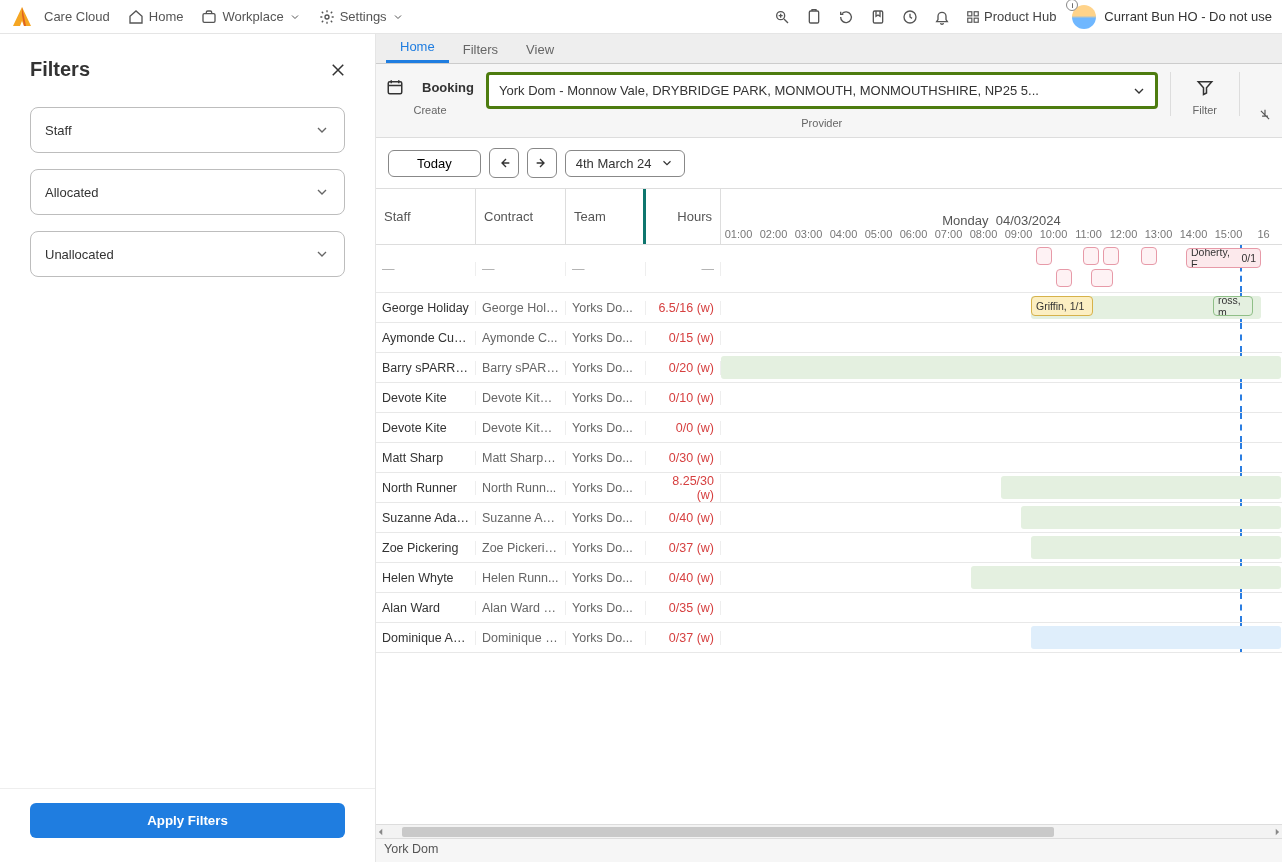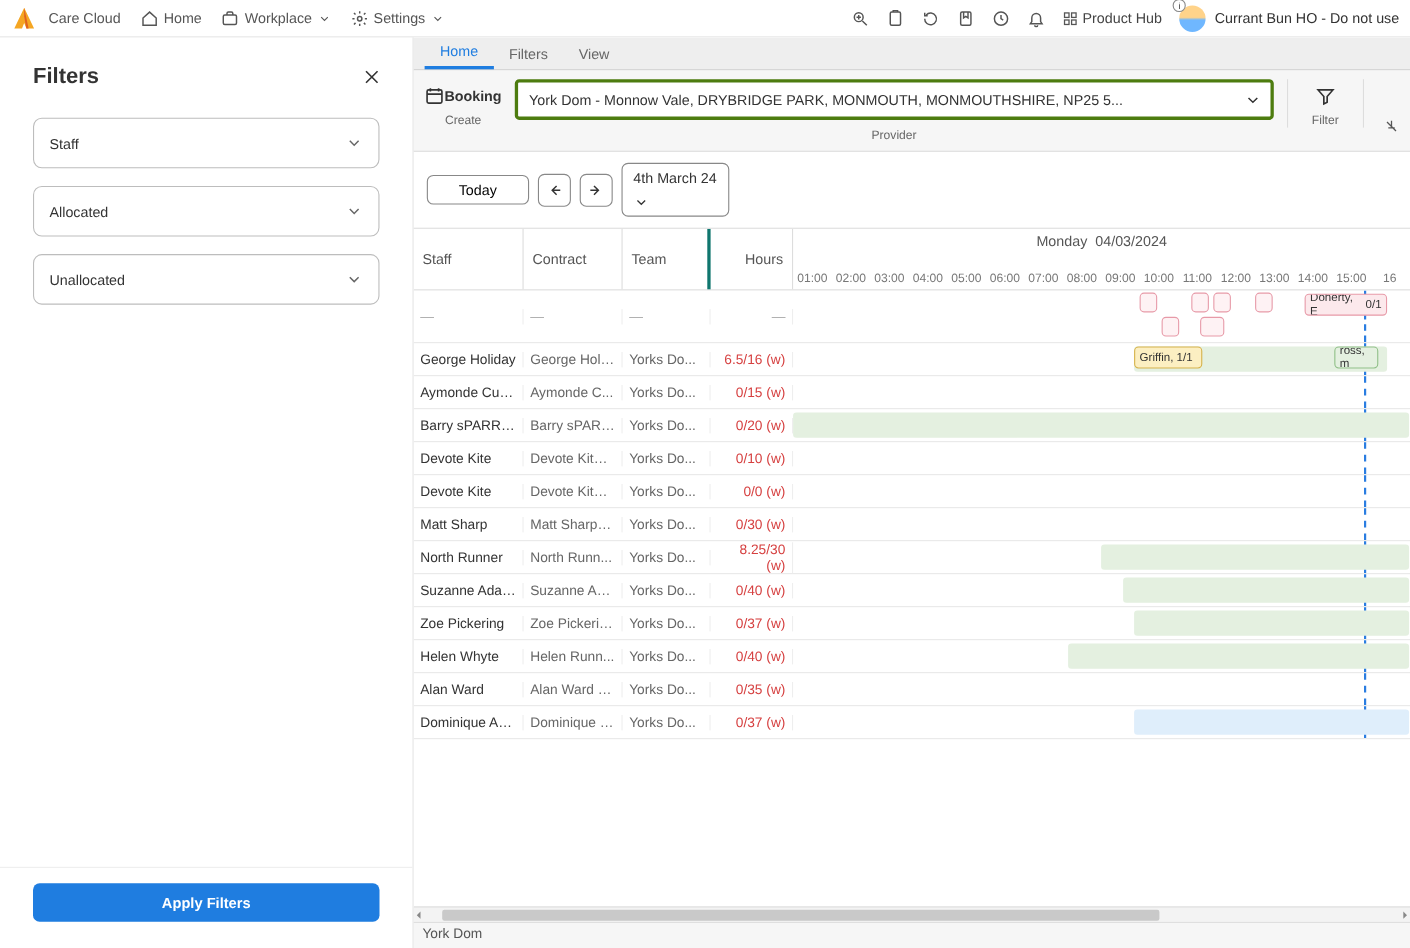--- a/index.html
+++ b/index.html
@@ -100,21 +100,21 @@
 
 .booking-bar {
   background:#f6f6f6;
   border-bottom:1px solid #ddd;
   padding: 8px 10px;
   display:flex; align-items:flex-start; gap:12px;
 }
 .booking-block {
   display:flex; flex-direction:column; align-items:center;
 }
-.booking-icon-row { display:flex; align-items:center; gap:0; padding-top:6px;}
+.booking-icon-row { display:flex; align-items:center; gap:18px; padding-top:6px;}
 .booking-label { font-weight:600; }
 .booking-sub { font-size:11px; color:#666; margin-top:8px;}
 .provider-block {
   flex:1; display:flex; flex-direction:column; align-items:center;
 }
 .provider-select {
   width:100%; border:3px solid #4d7c0f; border-radius:4px;
   padding: 8px 30px 8px 10px; background:#fff; color:#333;
   position:relative;
 }
@@ -135,36 +135,36 @@
   border:1px solid #888; border-radius:6px; background:#fff;
   padding:5px 28px; cursor:pointer; font-size:13px;
 }
 .btn-sq {
   border:1px solid #888; border-radius:6px; background:#fff;
   width:30px; height:30px; display:flex; align-items:center; justify-content:center;
   cursor:pointer;
 }
 .date-sel {
   border:1px solid #888; border-radius:6px; background:#fff;
-  padding:5px 10px; display:flex; align-items:flex-start; gap:8px; cursor:pointer;flex-direction:column;
+  padding:5px 10px; display:flex; align-items:flex-start; gap:8px; cursor:pointer;
 }
 
 
 .sched {
   flex:1; overflow:hidden; border-top:1px solid #ddd;
   display:flex; flex-direction:column;
 }
 .sched-head {
   display:flex; border-bottom:1px solid #ddd; height:56px; background:#fff;
 }
 .col-staff { width:100px; border-right:1px solid #ddd; padding:20px 8px; color:#555;}
 .col-contract { width:90px; border-right:1px solid #ddd; padding:20px 8px; color:#555;}
 .col-team { width:80px; border-right:3px solid #0f766e; padding:20px 8px; color:#555;}
 .col-hours { width:75px; border-right:1px solid #ddd; padding:20px 8px 20px 0; color:#555; text-align:right;}
-.col-timeline { flex:1; min-width:0; position:relative;}
+.col-timeline { flex:1; min-width:0; position:relative;margin-top:20px;}
 .day-label { text-align:center; color:#555; padding-top:4px; font-size:13px;}
 .hours-row {
   display:flex; font-size:11px; color:#777;
   position:absolute; bottom:4px; left:0; right:0;
 }
 .hours-row span { width:35px; text-align:center; }
 
 .sched-body { flex:1; overflow-y:auto; overflow-x:auto; position:relative;}
 .row {
   display:flex; border-bottom:1px solid #e8e8e8; height:30px; align-items:center;

